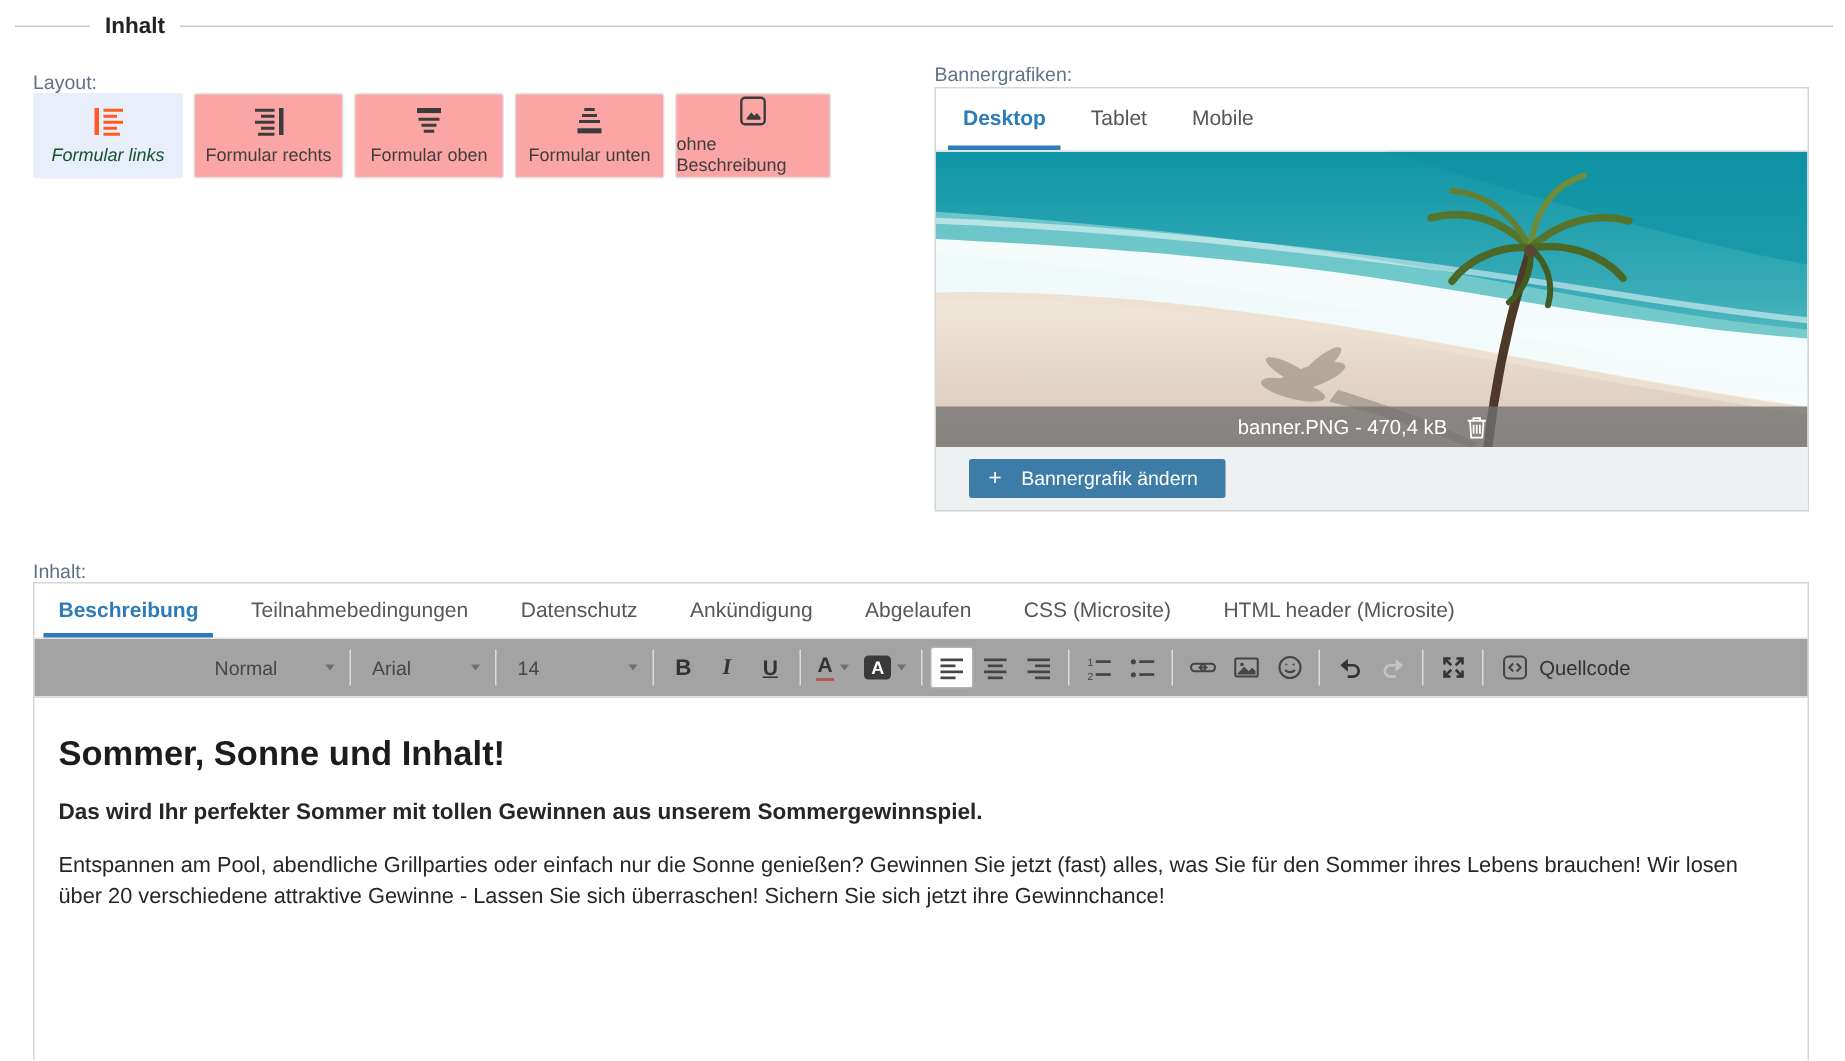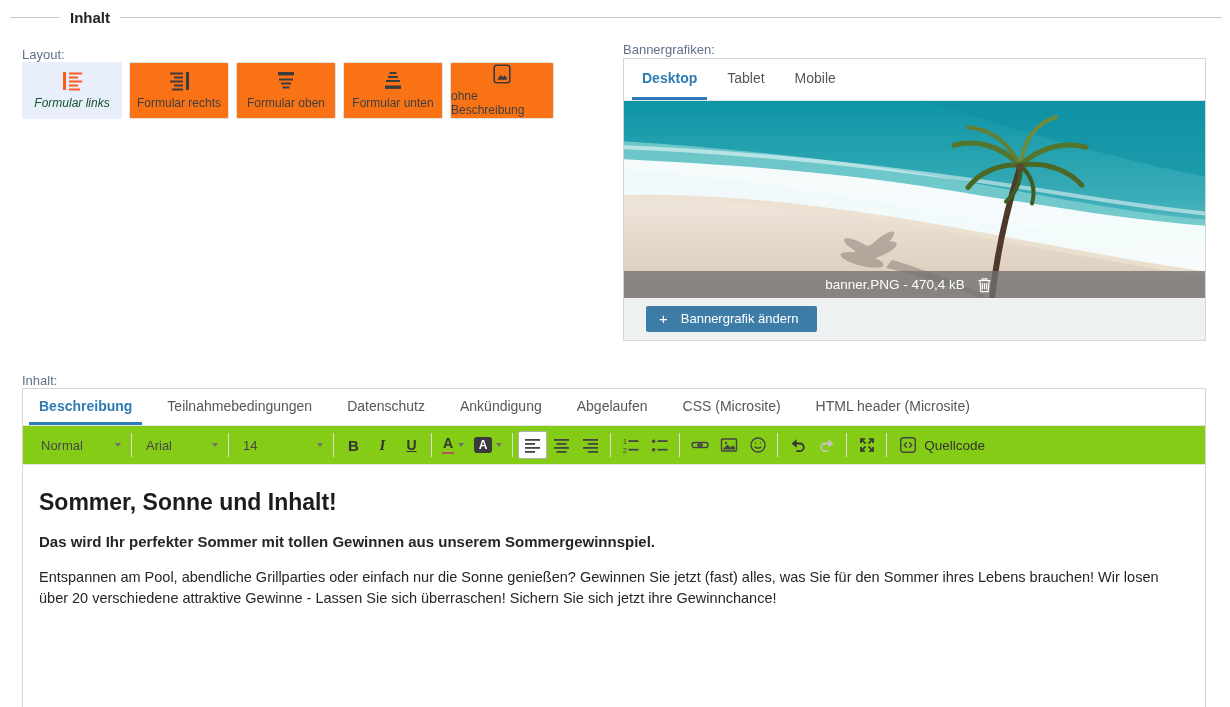--- a/index.html
+++ b/index.html
@@ -13,21 +13,21 @@
   .legend .line { height:1px; background:#c9c9c9; }
   .legend .line.l { width:50px; }
   .legend .line.r { flex:1; }
   .legend-text { margin:0 10px; font-weight:bold; font-size:15px; color:#222; }
 
   
   .field-label { position:absolute; font-size:13px; color:#60718a; }
   .layout-label { left:22px; top:47px; }
   .layout-options { position:absolute; left:22px; top:62px; display:flex; gap:7px; }
   .layout-btn {
-    width:100px; height:57px; background:#f97316; border:1px solid #e2e2e2; border-radius:2px;
+    width:100px; height:57px; background:#fca5a5; border:1px solid #e2e2e2; border-radius:2px;
     display:flex; flex-direction:column; align-items:center; justify-content:center; gap:5px;
     cursor:pointer; color:#3c3c3c;
   }
   .layout-btn .lbl { font-size:12px; color:#3f3f3f; }
   .layout-btn.selected { background:#e9eefb; border-color:#e9eefb; color:#ff5a22; }
   .layout-btn.selected .lbl { color:#14532d;font-style:italic; }
   .layout-btn.wide { width:104px; }
   .layout-btn svg { display:block; }
 
   
@@ -51,22 +51,22 @@
   .change-btn .plus { font-size:15px; line-height:1; }
 
   
   .content-label { left:22px; top:373px; }
   .content-panel { position:absolute; left:22px; top:388px; width:1184px; height:319px;
     border:1px solid #d6d6d6; border-bottom:none; background:#fff; display:flex; flex-direction:column; }
   .content-tabs { height:37px; padding-left:6px; }
   .ctab { margin-right:15px; }
 
   
-  .toolbar { height:39px; background:#84cc16; border-bottom:1px solid #e3e3e3;
-    display:flex; align-items:center; padding:0 9px; flex-shrink:0; }
+  .toolbar { height:39px; background:#a3a3a3; border-bottom:1px solid #e3e3e3;
+    display:flex; align-items:center; padding:0 9px; flex-shrink:0;justify-content:center; }
   .dd { display:flex; align-items:center; height:26px; padding:0 5px 0 9px; font-size:13px;
     color:#474747; cursor:pointer; }
   .dd-format { width:94px; } .dd-font { width:86px; } .dd-size { width:94px; }
   .caret { width:0; height:0; border-left:3.5px solid transparent; border-right:3.5px solid transparent;
     border-top:4px solid #707070; margin-left:auto; }
   .tsep { width:1px; height:24px; background:#dcdcdc; margin:0 5px; flex-shrink:0; }
   .tbtn { min-width:29px; height:28px; display:flex; align-items:center; justify-content:center;
     cursor:pointer; border:1px solid transparent; border-radius:2px; color:#454545; }
   .tbtn.active { border-color:#b2b2b2; background:#fdfdfd; }
   .b-bold { font-weight:bold; font-size:15px; color:#333; }

